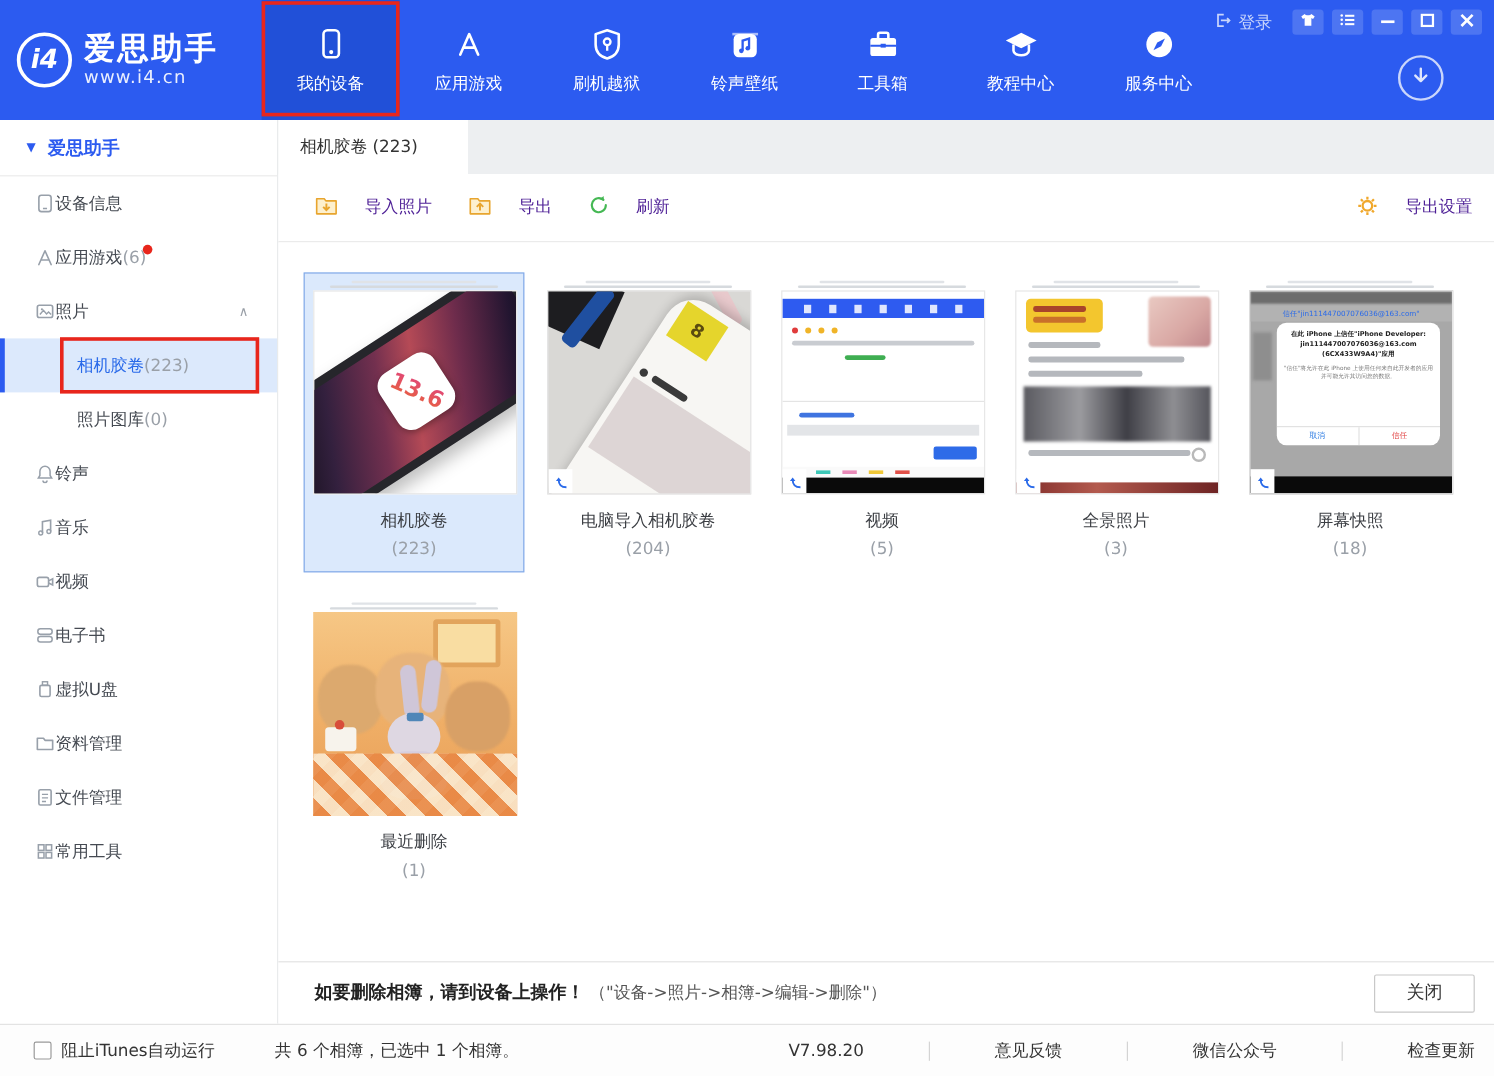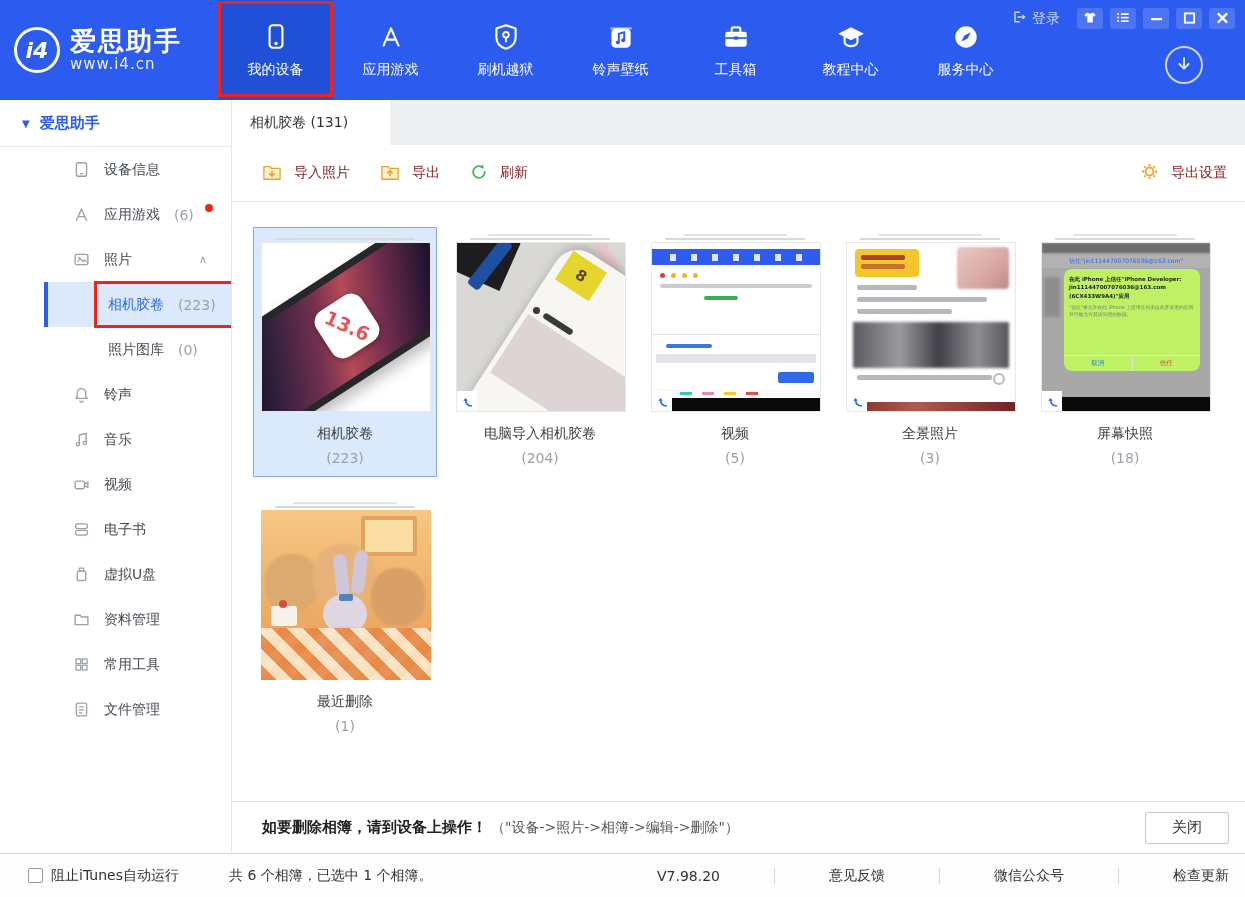--- a/index.html
+++ b/index.html
@@ -31,38 +31,38 @@
 
   
   .mid { display:flex; height:753px; }
 
   
   .sidebar { width:232px; background:#fff; border-right:1px solid #e4e6e8; overflow:hidden; }
   .device-row { display:flex; align-items:center; gap:10px; height:47px; padding-left:22px;
     border-bottom:1px solid #ececec; cursor:pointer; }
   .device-caret { color:#2c5bf0; font-size:10px; }
   .device-name { color:#2c5bf0; font-size:15px; font-weight:bold; }
-  .side-item { position:relative; display:flex; align-items:center; height:45px; padding-left:28px; gap:14px; cursor:pointer;margin-left:44px; }
+  .side-item { position:relative; display:flex; align-items:center; height:45px; padding-left:28px; cursor:pointer; }
   .side-item .sicon { width:18px; display:flex; justify-content:center; }
   .side-item .slabel { color:#454a52; }
   .side-item .scount { color:#9aa0a8; }
   .side-item.child { padding-left:64px; }
   .side-item.selected { background:#dce9fc; }
   .side-item.selected::before { content:""; position:absolute; left:0; top:0; bottom:0; width:4px; background:#2c5bf0; }
   .side-item.selected .slabel { color:#2a6ae9; }
   .chev { position:absolute; right:24px; color:#9aa0a8; font-size:11px; }
   .red-dot { width:8px; height:8px; background:#e8261c; border-radius:50%; position:relative; top:-7px; left:-3px; }
   .ann-side { left:50px; top:-1px; width:166px; height:47px; }
 
   
   .main { width:1013px; display:flex; flex-direction:column; }
   .tabstrip { height:45px; background:#edeff1; display:flex; }
   .tab { width:158px; background:#fff; display:flex; align-items:center; padding-left:18px; font-size:14px; color:#333; cursor:pointer; }
   .toolbar { height:57px; background:#fff; border-bottom:1px solid #e6e6e6; display:flex; align-items:center; padding:0 18px 0 30px; gap:30px; }
-  .tbtn { display:flex; align-items:center; gap:12px; color:#7f1d1d; cursor:pointer; }
+  .tbtn { display:flex; align-items:center; gap:22px; color:#4c1d95; cursor:pointer; }
   .tbtn-right { margin-left:auto; }
 
   .content { height:599px; background:#fff; padding:25px 0 0 21px; }
   .album-row { display:flex; }
   .album-row + .album-row { margin-top:18px; }
   .card { width:184px; margin-right:11px; padding:6px 7px 10px; border:1px solid transparent; cursor:pointer; }
   .card.selected { background:#dbe9fc; border-color:#84abe8; }
   .stack { display:flex; flex-direction:column; align-items:center; gap:2px; margin-bottom:2px; }
   .stack i { display:block; height:2px; border-radius:1px; background:#d6dade; }
   .stack i:first-child { width:104px; background:#e0e3e7; }
@@ -121,21 +121,21 @@
     background:linear-gradient(135deg,#e9c9c2,#d9a8a4 60%,#c2888c); filter:blur(1px); }
   .t4 .line { height:5px; background:#b5b8bd; border-radius:2px; margin:7px 10px 0; filter:blur(.4px); }
   .t4 .band { height:46px; margin:8px 6px 0; background:linear-gradient(90deg,#5a5a60,#9b9b9f 30%,#3f3f46 55%,#8e8e92 80%,#55555c); filter:blur(1.5px); }
   .t4 .circ { position:absolute; right:10px; bottom:26px; width:12px; height:12px; border:2px solid #b9b9b9; border-radius:50%; }
   .t4 .bstrip { position:absolute; left:0; right:0; bottom:0; height:9px; background:linear-gradient(90deg,#7e2a28,#b35a4e 40%,#6e2424); filter:blur(.6px); }
 
   
   .t5 { background:#a8a8a8; font-size:5px; }
   .t5 .topblur { height:10px; background:#6d6d6d; filter:blur(1px); }
   .t5 .trustlink { color:#2a6ae9; text-align:center; font-size:6px; padding:4px 2px 2px; white-space:nowrap; overflow:hidden; background:#b2b2b2; }
-  .t5 .dialog { position:absolute; left:22px; right:10px; top:26px; bottom:40px; background:#bef264; border-radius:8px; padding:6px 5px 0; text-align:left; overflow:hidden; }
+  .t5 .dialog { position:absolute; left:22px; right:10px; top:26px; bottom:40px; background:#ffffff; border-radius:8px; padding:6px 5px 0; text-align:center; overflow:hidden; }
   .t5 .dtitle { color:#222; font-size:5.5px; font-weight:bold; line-height:1.5; }
   .t5 .dbody { color:#777; font-size:4.8px; line-height:1.5; margin-top:4px; }
   .t5 .dbtns { position:absolute; left:0; right:0; bottom:0; height:16px; border-top:1px solid #e2e2e2; display:flex; }
   .t5 .dbtns span { flex:1; display:flex; align-items:center; justify-content:center; font-size:6.5px; }
   .t5 .dbtns span:first-child { border-right:1px solid #e2e2e2; color:#2a7ae2; }
   .t5 .dbtns span:last-child { color:#e03c3c; }
   .t5 .sideblur { position:absolute; left:2px; top:34px; width:16px; height:40px; background:#8e8e8e; filter:blur(1.5px); }
   .t5 .botblack { position:absolute; left:0; right:0; bottom:0; height:14px; background:#0a0a0a; }
 
   
@@ -428,44 +428,44 @@
         <svg width="17" height="17" viewBox="0 0 20 20">
             <path d="M2.5 5 h6 l1.5 2 h7.5 v9 h-15 Z" fill="none" stroke="#98a0aa" stroke-width="1.6" stroke-linejoin="round"></path>
           </svg>
       </span>
       <span class="slabel">资料管理</span>
     </div>
 
     <div class="side-item">
       <span class="sicon">
         <svg width="17" height="17" viewBox="0 0 20 20">
+            <rect x="4" y="2.5" width="12" height="15" rx="1.5" fill="none" stroke="#98a0aa" stroke-width="1.6"></rect>
+            <path d="M7 7 h6 M7 10.5 h6 M7 14 h4" stroke="#98a0aa" stroke-width="1.3"></path>
+          </svg>
+      </span>
+      <span class="slabel">文件管理</span>
+    </div>
+
+    <div class="side-item">
+      <span class="sicon">
+        <svg width="17" height="17" viewBox="0 0 20 20">
             <rect x="3.5" y="3.5" width="5.5" height="5.5" fill="none" stroke="#98a0aa" stroke-width="1.5"></rect>
             <rect x="11" y="3.5" width="5.5" height="5.5" fill="none" stroke="#98a0aa" stroke-width="1.5"></rect>
             <rect x="3.5" y="11" width="5.5" height="5.5" fill="none" stroke="#98a0aa" stroke-width="1.5"></rect>
             <rect x="11" y="11" width="5.5" height="5.5" fill="none" stroke="#98a0aa" stroke-width="1.5"></rect>
           </svg>
       </span>
       <span class="slabel">常用工具</span>
     </div>
-
-    <div class="side-item">
-      <span class="sicon">
-        <svg width="17" height="17" viewBox="0 0 20 20">
-            <rect x="4" y="2.5" width="12" height="15" rx="1.5" fill="none" stroke="#98a0aa" stroke-width="1.6"></rect>
-            <path d="M7 7 h6 M7 10.5 h6 M7 14 h4" stroke="#98a0aa" stroke-width="1.3"></path>
-          </svg>
-      </span>
-      <span class="slabel">文件管理</span>
-    </div>
   </div>
 
   <div class="main">
     <div class="tabstrip">
       <div class="tab">
-        <span>相机胶卷 (131)</span>
+        <span>相机胶卷 (223)</span>
       </div>
     </div>
 
     <div class="toolbar">
       <div class="tbtn">
         <span>
           <svg width="20" height="18" viewBox="0 0 22 20">
               <path d="M2 4 h7 l1.5 2 h9.5 v12 h-18 Z" fill="#fdf0ce" stroke="#e8a52e" stroke-width="1.5" stroke-linejoin="round"></path>
               <path d="M11 8.5 v6 M8 11.5 l3 3 l3 -3" fill="none" stroke="#e8a52e" stroke-width="1.8"></path>
             </svg>

